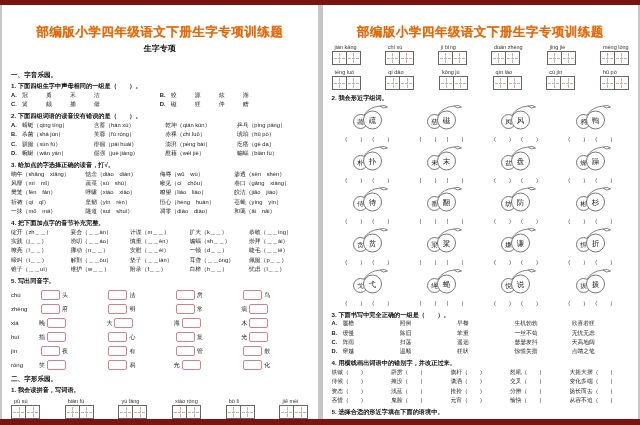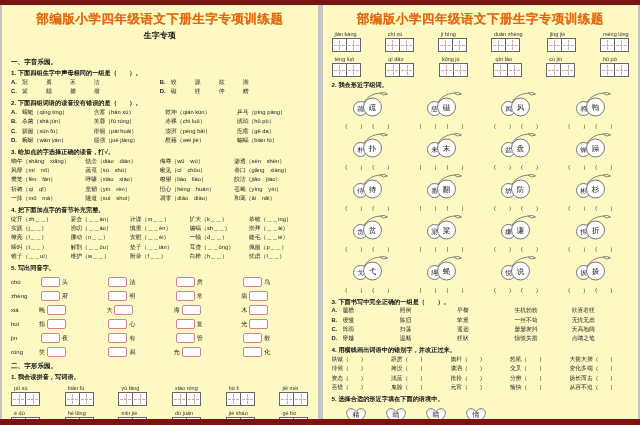--- a/index.html
+++ b/index.html
@@ -2,21 +2,21 @@
 <html><head>
 <meta charset="utf-8">
 <style>
   html,body{margin:0;padding:0;background:#b9b9b9;}
   .canvas{position:relative;width:640px;height:425px;background:#c6c6c6;overflow:hidden;
           font-family:"Liberation Sans","DejaVu Sans",sans-serif;}
   .bar{position:absolute;left:0;right:0;background:#7a1412;}
   .bar.top{top:0;height:5px;}
   .bar.bottom{bottom:0;height:6px;}
   .pages{position:absolute;top:5px;bottom:6px;left:2px;right:2px;display:flex;gap:5px;}
-  .page{flex:1;background:#fef9c3;padding:5px 9px;box-sizing:border-box;overflow:hidden;}
+  .page{flex:1;background:#ffffff;padding:18px 9px;box-sizing:border-box;overflow:hidden;}
   .page-title{color:#e2670b;font-weight:bold;font-size:12.5px;text-align:center;
               letter-spacing:.5px;margin:1px 0 2px;text-shadow:.4px .4px 0 #f0b070;}
   .subtitle{font-size:8px;font-weight:bold;text-align:center;color:#111;margin-bottom:16px;}
   .sec-head{font-size:6.6px;font-weight:bold;color:#111;margin-top:3px;line-height:1.4;}
   .q-head{font-size:6.2px;font-weight:bold;color:#111;margin-top:3px;line-height:1.4;}
   .row{display:flex;align-items:baseline;font-size:5.8px;color:#222;line-height:1.6;}
   .row .lbl{width:11px;flex:none;font-weight:bold;}
   .row .cell{flex:1;white-space:nowrap;overflow:hidden;}
   .q1-group{flex:1;display:flex;}
   .q1-group .char{width:24px;display:inline-block;}

